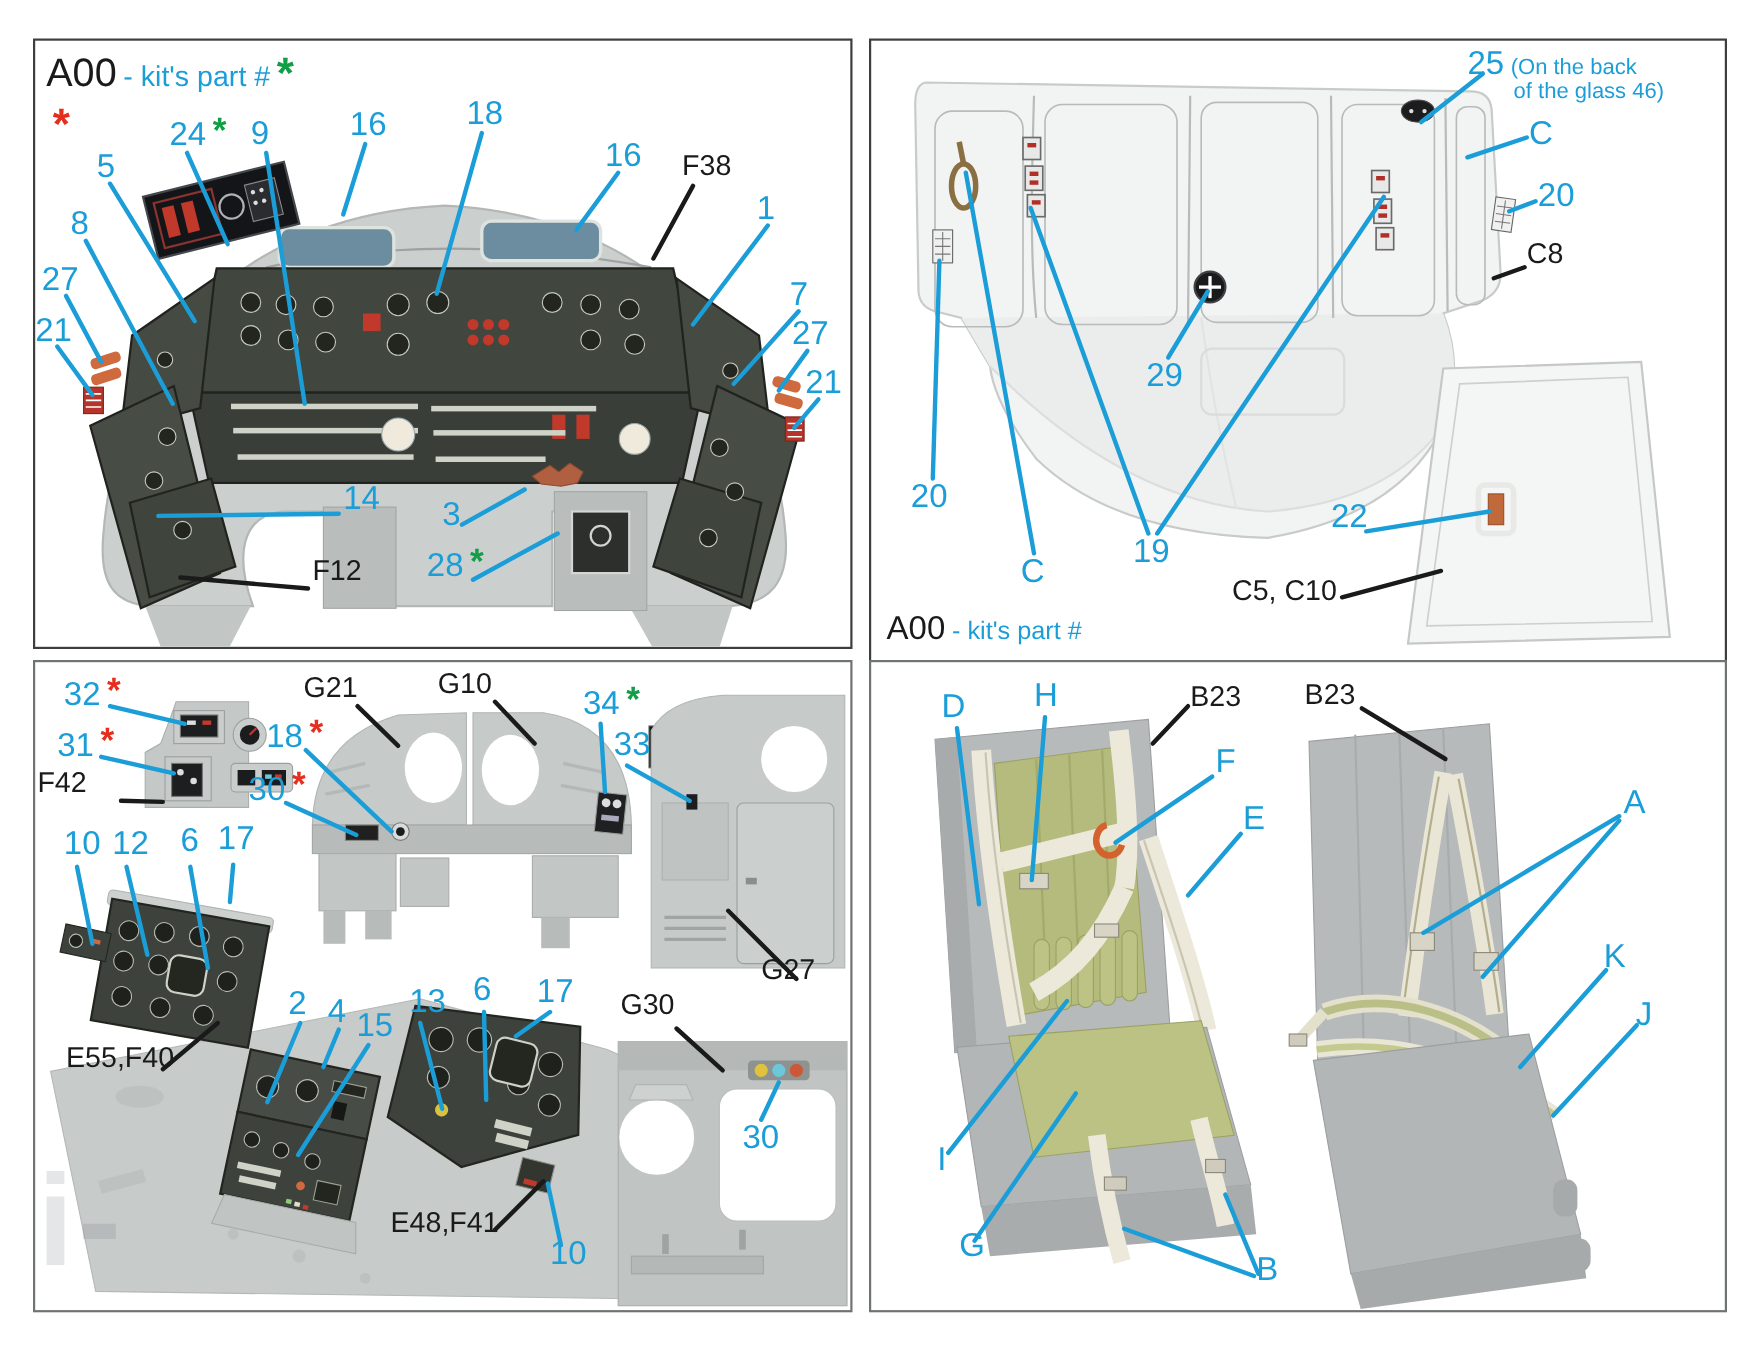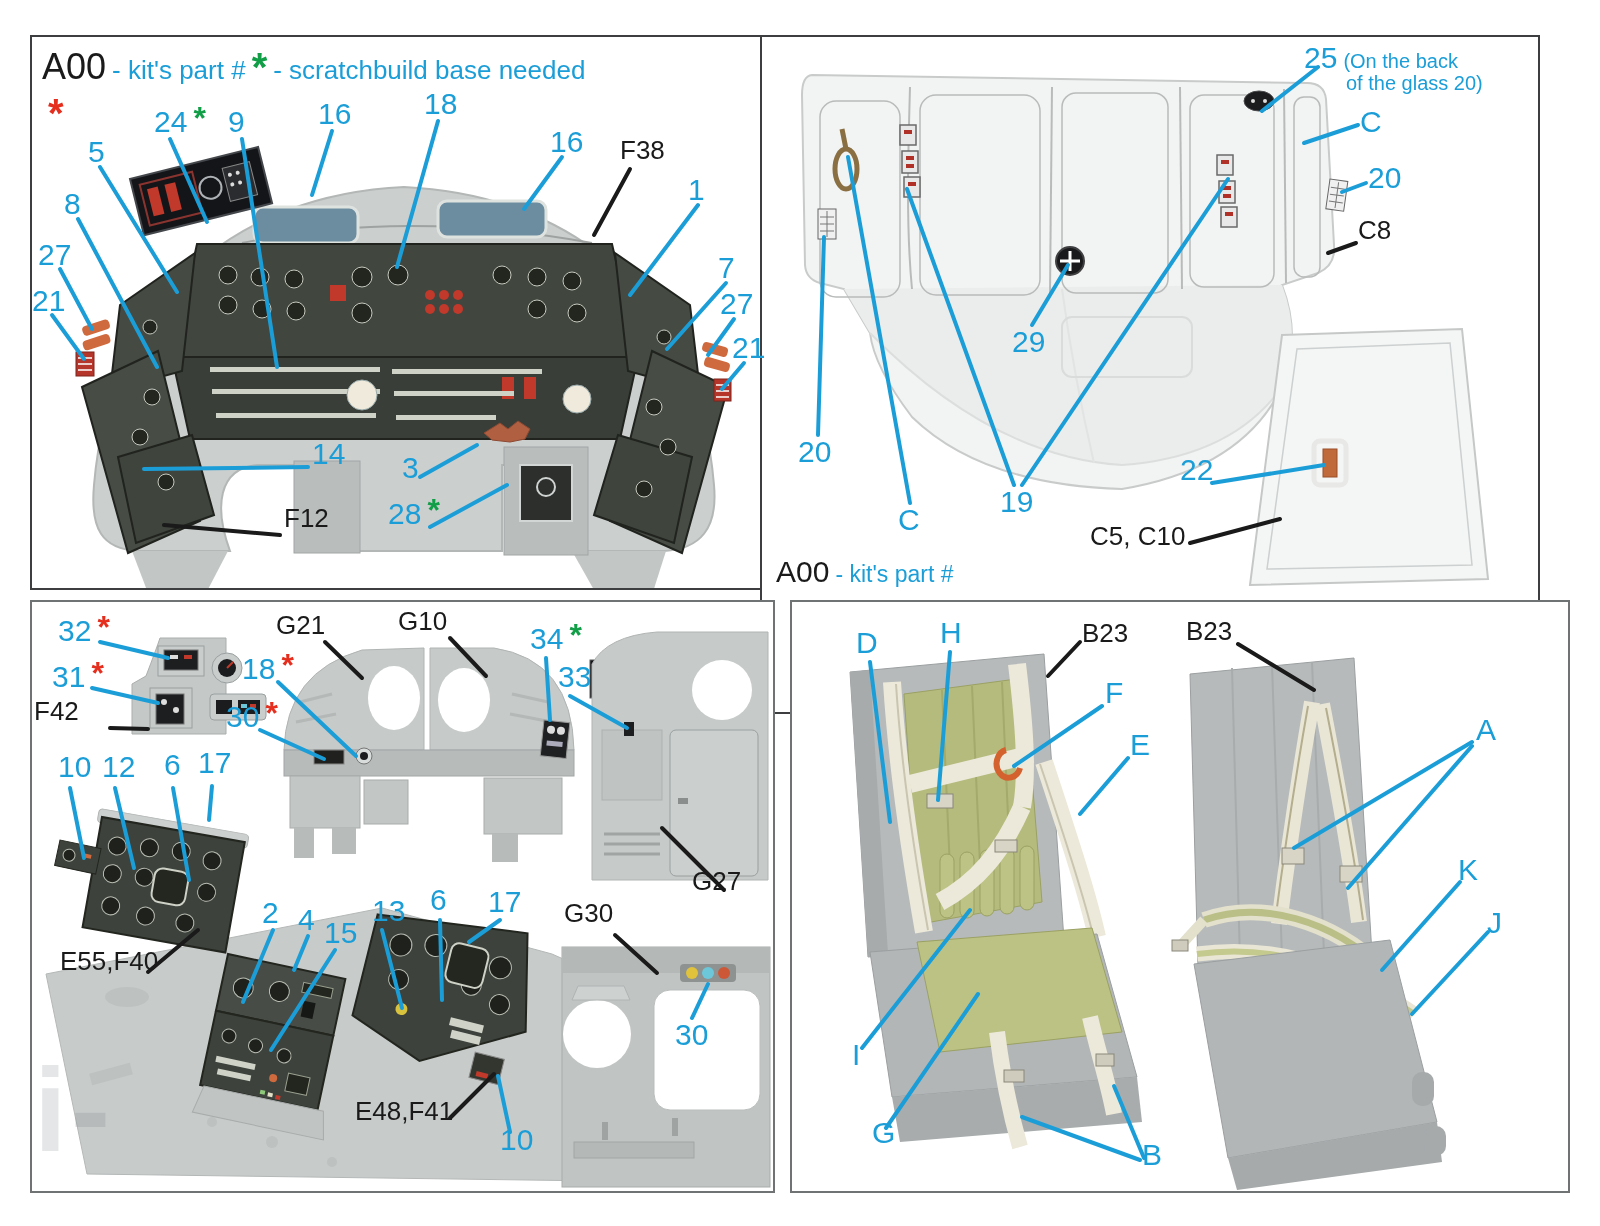--- a/index.html
+++ b/index.html
@@ -1,20 +1,20 @@
 <!DOCTYPE html>
 <html><head>
 <meta charset="utf-8">
 <style>
   html,body{margin:0;padding:0;background:#fff;}
   #page{position:relative;width:1600px;height:1226px;background:#fff;
         font-family:"Liberation Sans", sans-serif;overflow:hidden;}
   .quad{position:absolute;background:#fff;border:2px solid #3c3e3f;box-sizing:border-box;overflow:hidden;}
   #q-tl{left:30px;top:35px;width:745px;height:555px;}
-  #q-tr{left:760px;top:35px;width:780px;height:679px;}
+  #q-tr{left:790px;top:35px;width:780px;height:679px;}
   #q-bl{left:30px;top:600px;width:745px;height:593px;border-color:#6f7374;}
   #q-br{left:790px;top:600px;width:780px;height:593px;border-color:#6f7374;}
   .art{position:absolute;left:0;top:0;z-index:1;}
   .cl,.pl,.legend,.note{position:absolute;line-height:1;z-index:4;white-space:nowrap;display:flex;align-items:baseline;gap:6px;}
   .cl{color:#1b9ed8;font-size:30px;}
   .pl{color:#1a1a1a;font-size:26px;}
   .note{color:#1b9ed8;font-size:20px;}
   .st{font-weight:700;font-size:32px;position:relative;top:-3px;}
   .st.g{color:#119e47;}
   .st.r{color:#e52e1d;}
@@ -159,21 +159,20 @@
         <line class="ln" x1="388" y1="440" x2="445" y2="408"></line>
         <line class="ln" x1="398" y1="490" x2="475" y2="448"></line>
         <line class="lnb" x1="248" y1="498" x2="132" y2="488"></line>
       </g>
     </svg>
 
     <div class="legend" style="left:10px;top:8px">
       <span class="lg-code">A00</span>
       <span class="ltext">- kit's part #</span>
       <span class="st g big">*</span>
-      <span class="ltext">- scratchbuild base needed</span>
     </div>
     <div class="legend" style="left:16px;top:54px">
       <span class="st r big">*</span>
     </div>
 
     <div class="cl" style="left:122px;top:68px">
         <span>24</span>
         <span class="st g">*</span>
       </div>
     <div class="cl" style="left:56px;top:100px">
@@ -316,21 +315,21 @@
         <line class="ln" x1="450" y1="446" x2="562" y2="428"></line>
         <line class="lnb" x1="428" y1="506" x2="518" y2="482"></line>
       </g>
     </svg>
 
     <div class="cl" style="left:542px;top:6px">
       <span>25</span>
         <span class="note" style="position:static">(On the back</span>
     </div>
     <div class="note" style="left:584px;top:36px">
-        <span>of the glass 20)</span>
+        <span>of the glass 46)</span>
       </div>
     <div class="cl" style="left:598px;top:70px">
         <span>C</span>
       </div>
     <div class="cl" style="left:606px;top:126px">
         <span>20</span>
       </div>
     <div class="pl" style="left:596px;top:180px">
         <span>C8</span>
       </div>

